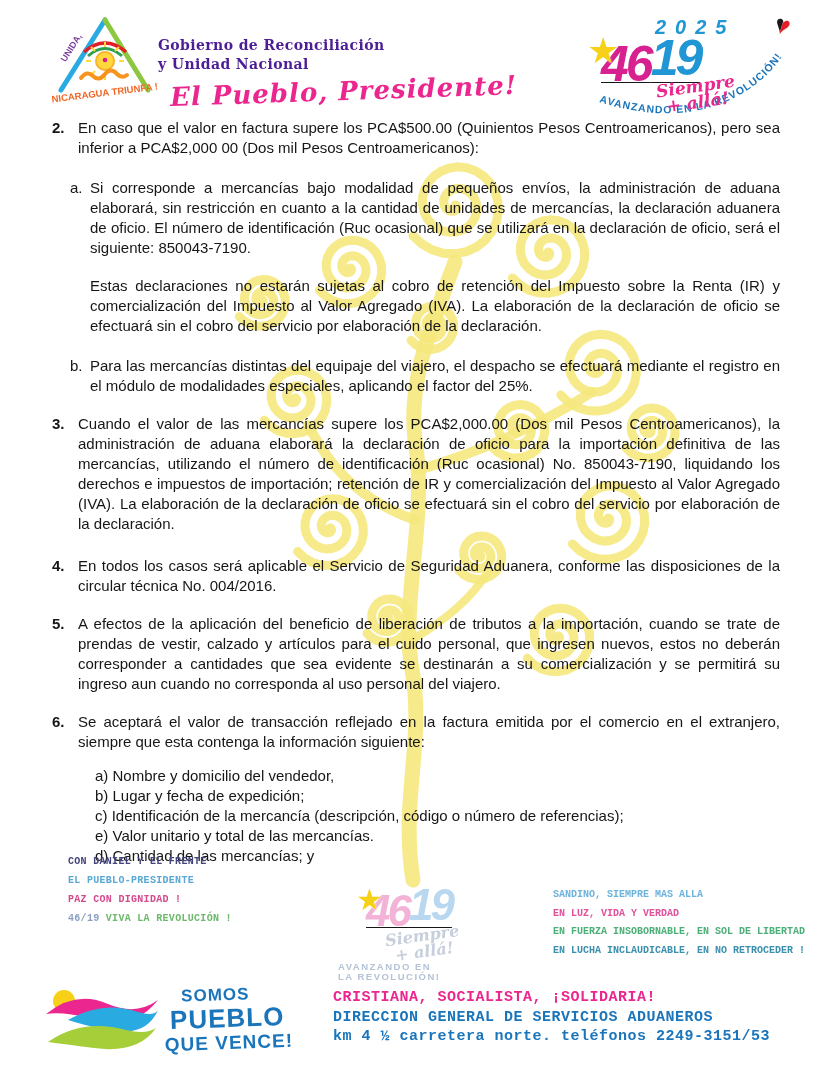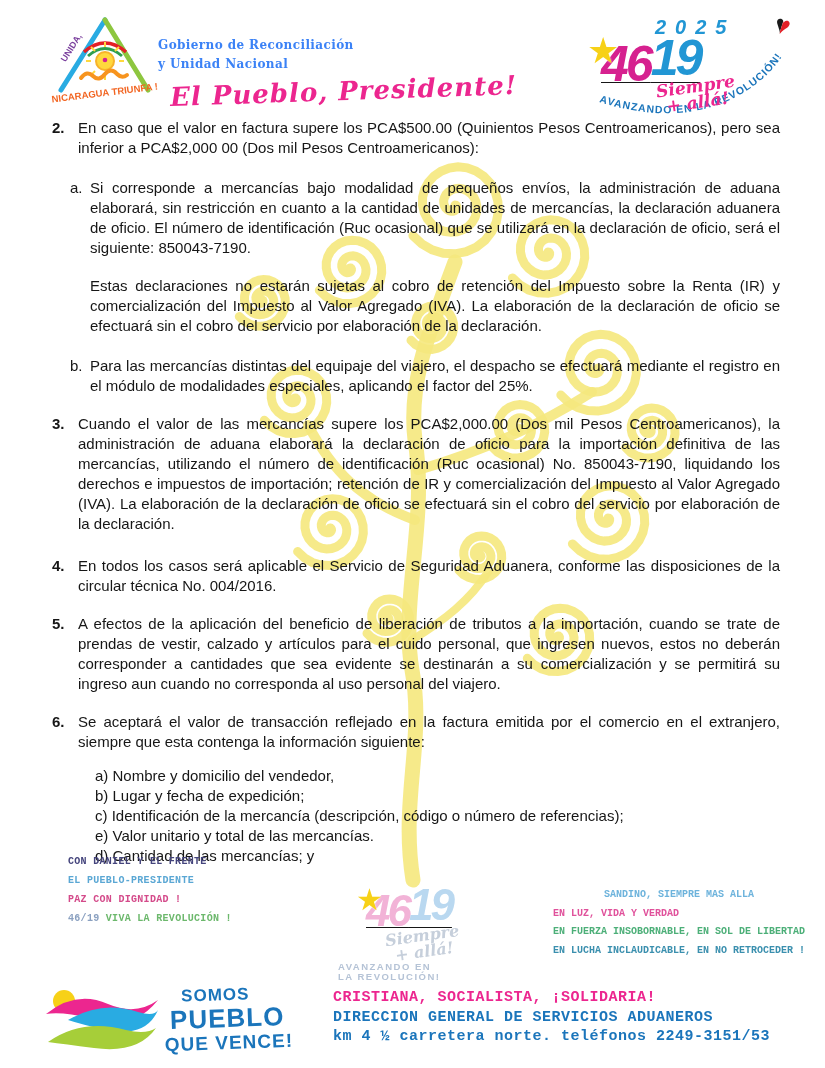--- a/index.html
+++ b/index.html
@@ -9,21 +9,21 @@
     background:#ffffff; overflow:hidden;
     font-family:"Liberation Sans", sans-serif; color:#161616;
   }
   
   #watermark { position:absolute; left:0; top:0; z-index:0; }
   
   .hdr-emblem { position:absolute; left:48px; top:14px; width:112px; height:92px; z-index:1; }
   .hdr-titles { position:absolute; left:158px; top:36px; z-index:1; }
   .gov-line {
     font-family:"DejaVu Serif", serif; font-weight:bold;
-    color:#3b82f6; font-size:12px; line-height:19px; letter-spacing:.4px;
+    color:#4c1d95; font-size:14px; line-height:19px; letter-spacing:.4px;
   }
   .slogan {
     font-family:"DejaVu Serif", serif; font-style:italic; font-weight:bold;
     color:#ec268f; font-size:26px; margin-top:2px; margin-left:12px;
     transform:rotate(-2deg); letter-spacing:1px; white-space:nowrap;
   }
   
   .logo4619 { position:absolute; right:6px; top:16px; width:228px; height:110px; z-index:1; }
   .l-year {
     position:absolute; left:64px; top:0; color:#2196d4; font-weight:bold; font-style:italic;
@@ -66,21 +66,21 @@
   .note { padding:0 45px 0 90px; text-align:justify; }
   .sp20 { height:20px; } .sp18 { height:18px; } .sp14 { height:14px; } .sp22 { height:22px; }
   .sublist { padding-left:95px; }
   .sublist div { line-height:20px; }
   
   .tw { font-family:"Liberation Mono", monospace; font-weight:bold; z-index:1; }
   .f-left  { position:absolute; left:68px;  top:852px; font-size:10px; line-height:19px; letter-spacing:.3px; }
   .f-right { position:absolute; left:553px; top:886px; font-size:10px;  line-height:18.5px; }
   .fl-1 { color:#44447c; } .fl-2 { color:#5aa7d4; } .fl-3 { color:#d44a8a; }
   .fl-4a { color:#8aa0c0; } .fl-4b { color:#6cb86c; }
-  .fr-1 { color:#6db3dc;text-align:center; } .fr-2 { color:#e0519b; } .fr-3 { color:#4caf78; } .fr-4 { color:#3a8fae; }
+  .fr-1 { color:#6db3dc; } .fr-2 { color:#e0519b; } .fr-3 { color:#4caf78; } .fr-4 { color:#3a8fae; }
   
   .somos { position:absolute; left:42px; top:986px; display:flex; align-items:flex-start; z-index:1; }
   .somos-text { margin-left:4px; color:#1b75bb; font-weight:bold; line-height:1; transform:rotate(-2deg); }
   .somos-l1 { font-size:17px; letter-spacing:1px; margin-left:18px; }
   .somos-l2 { font-size:26px; letter-spacing:1px; margin-top:2px; margin-left:6px; }
   .somos-l3 { font-size:19px; letter-spacing:1px; margin-top:2px; }
   .address { position:absolute; left:333px; top:988px; font-size:15px; line-height:19.5px; letter-spacing:.5px; z-index:1; }
   .ad-1 { color:#ec268f; } .ad-n { color:#1b75bb; }
 </style>
 </head>

